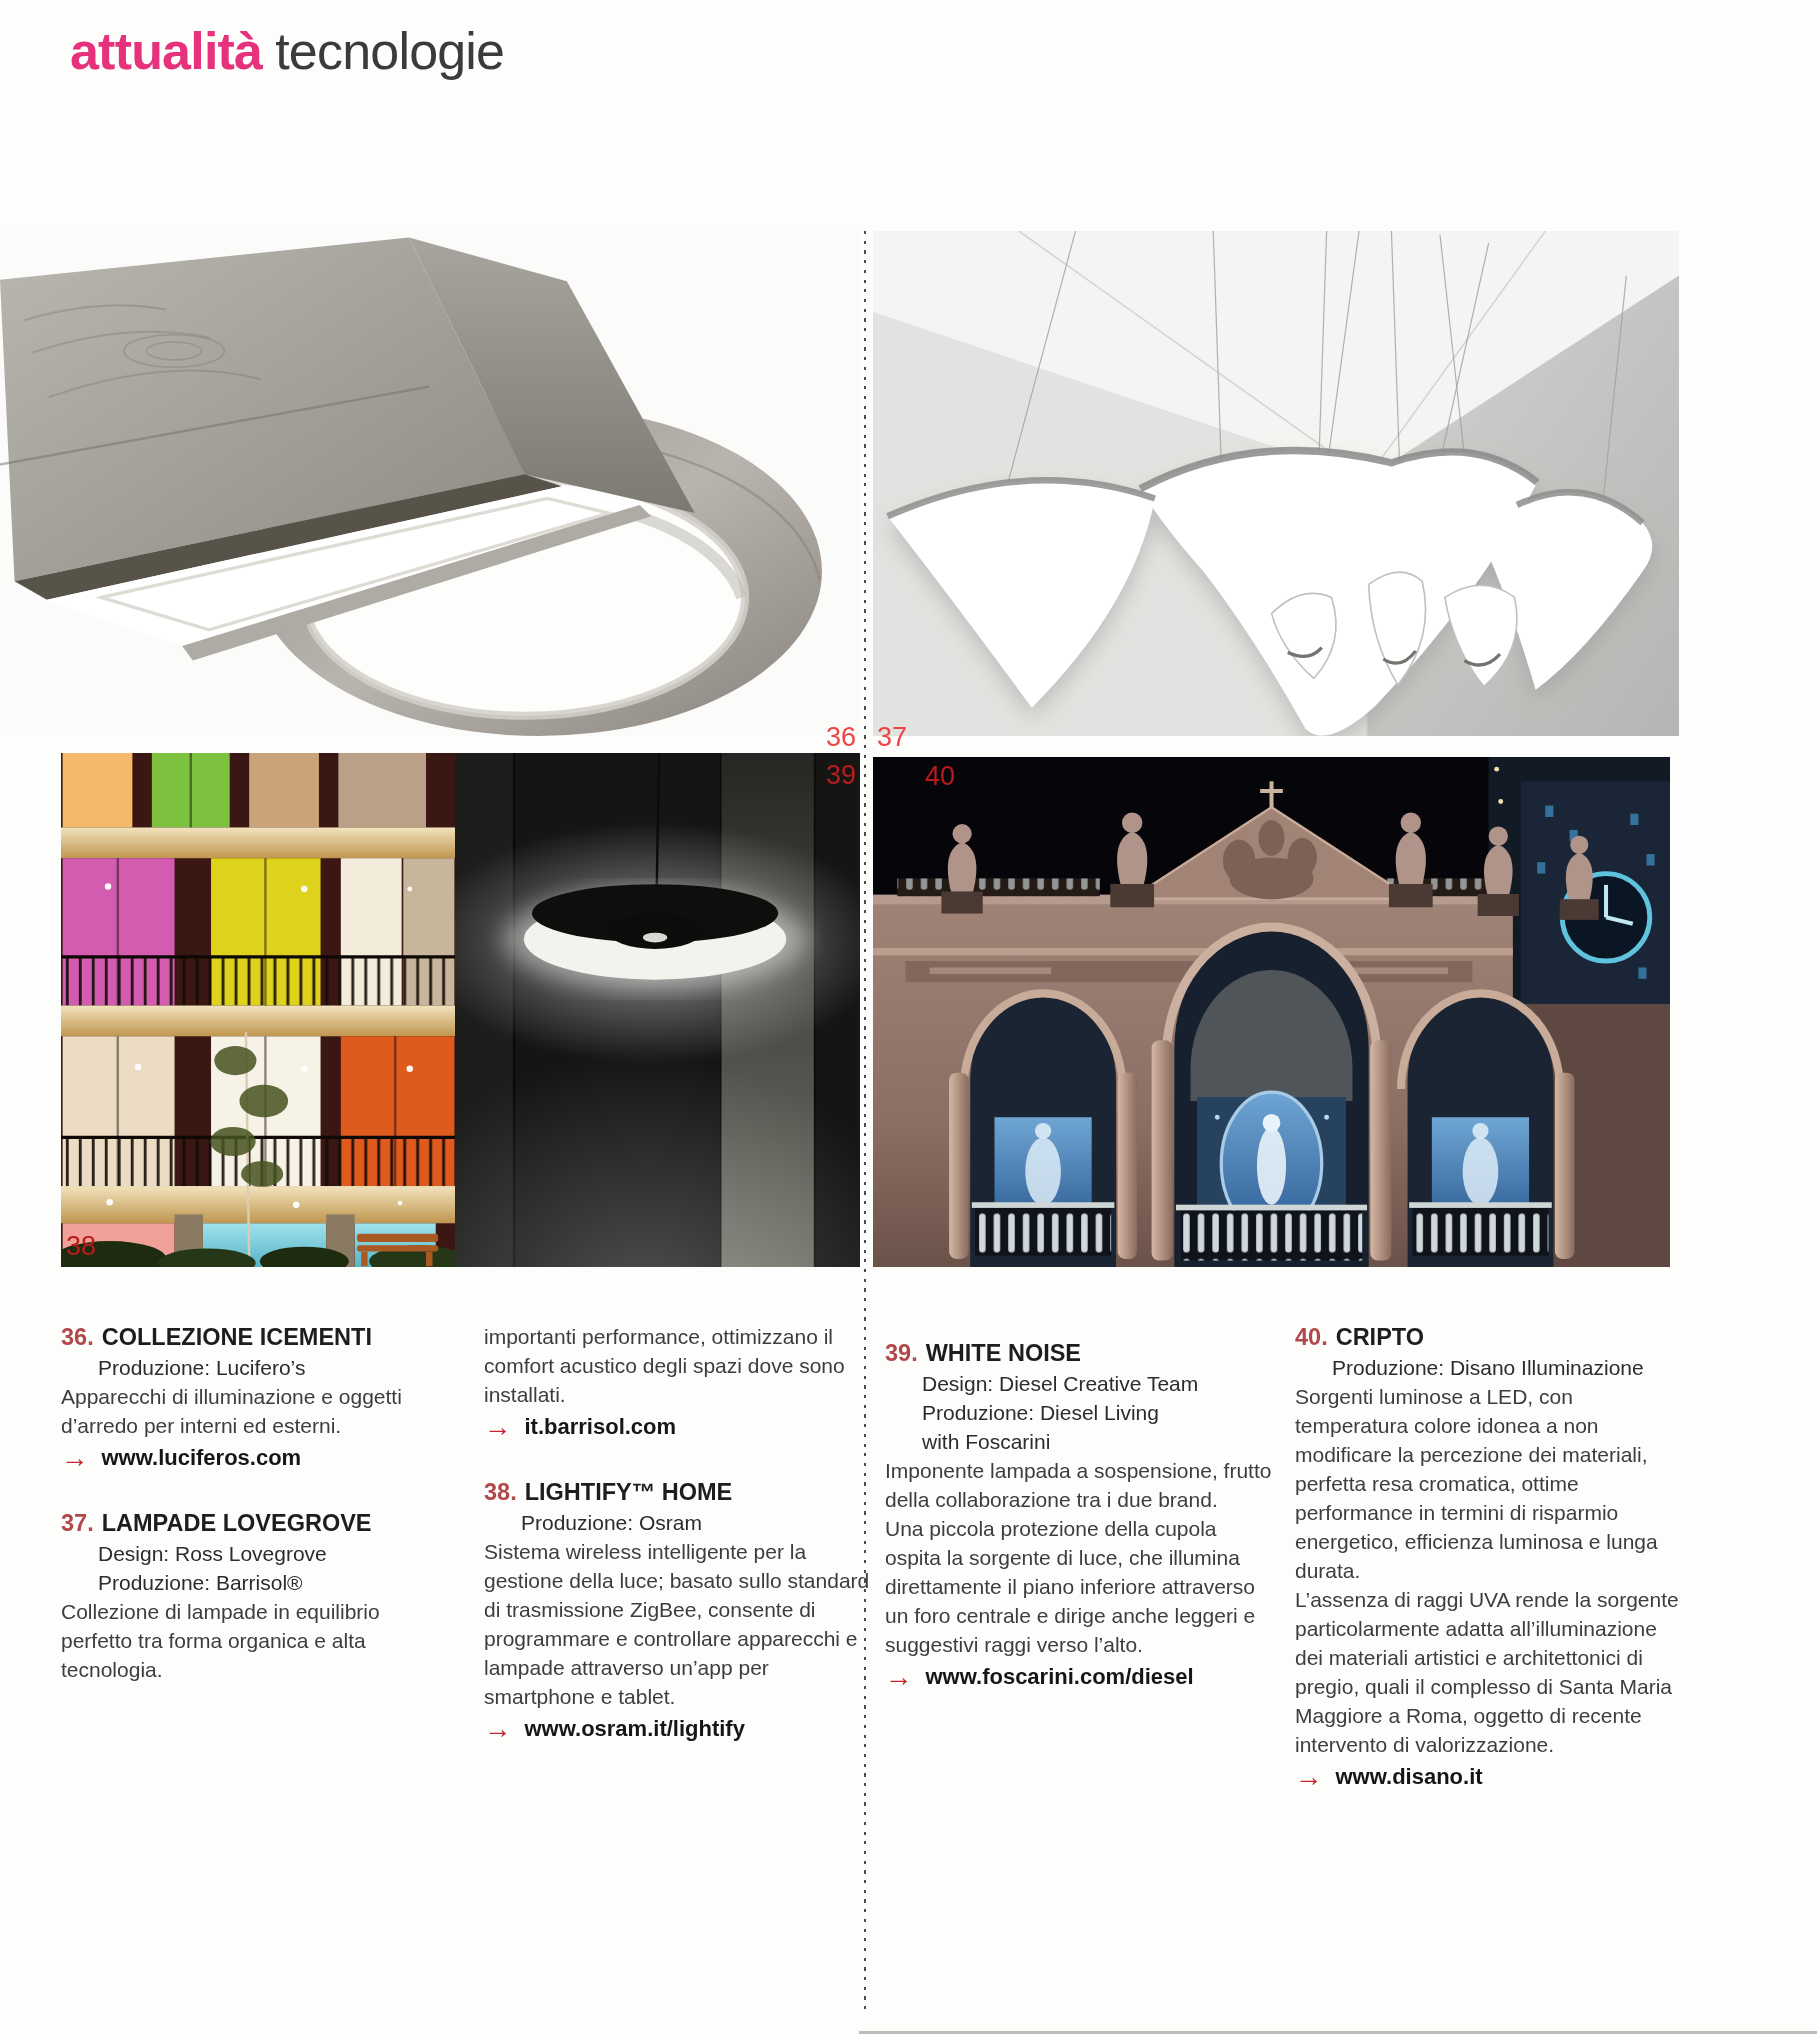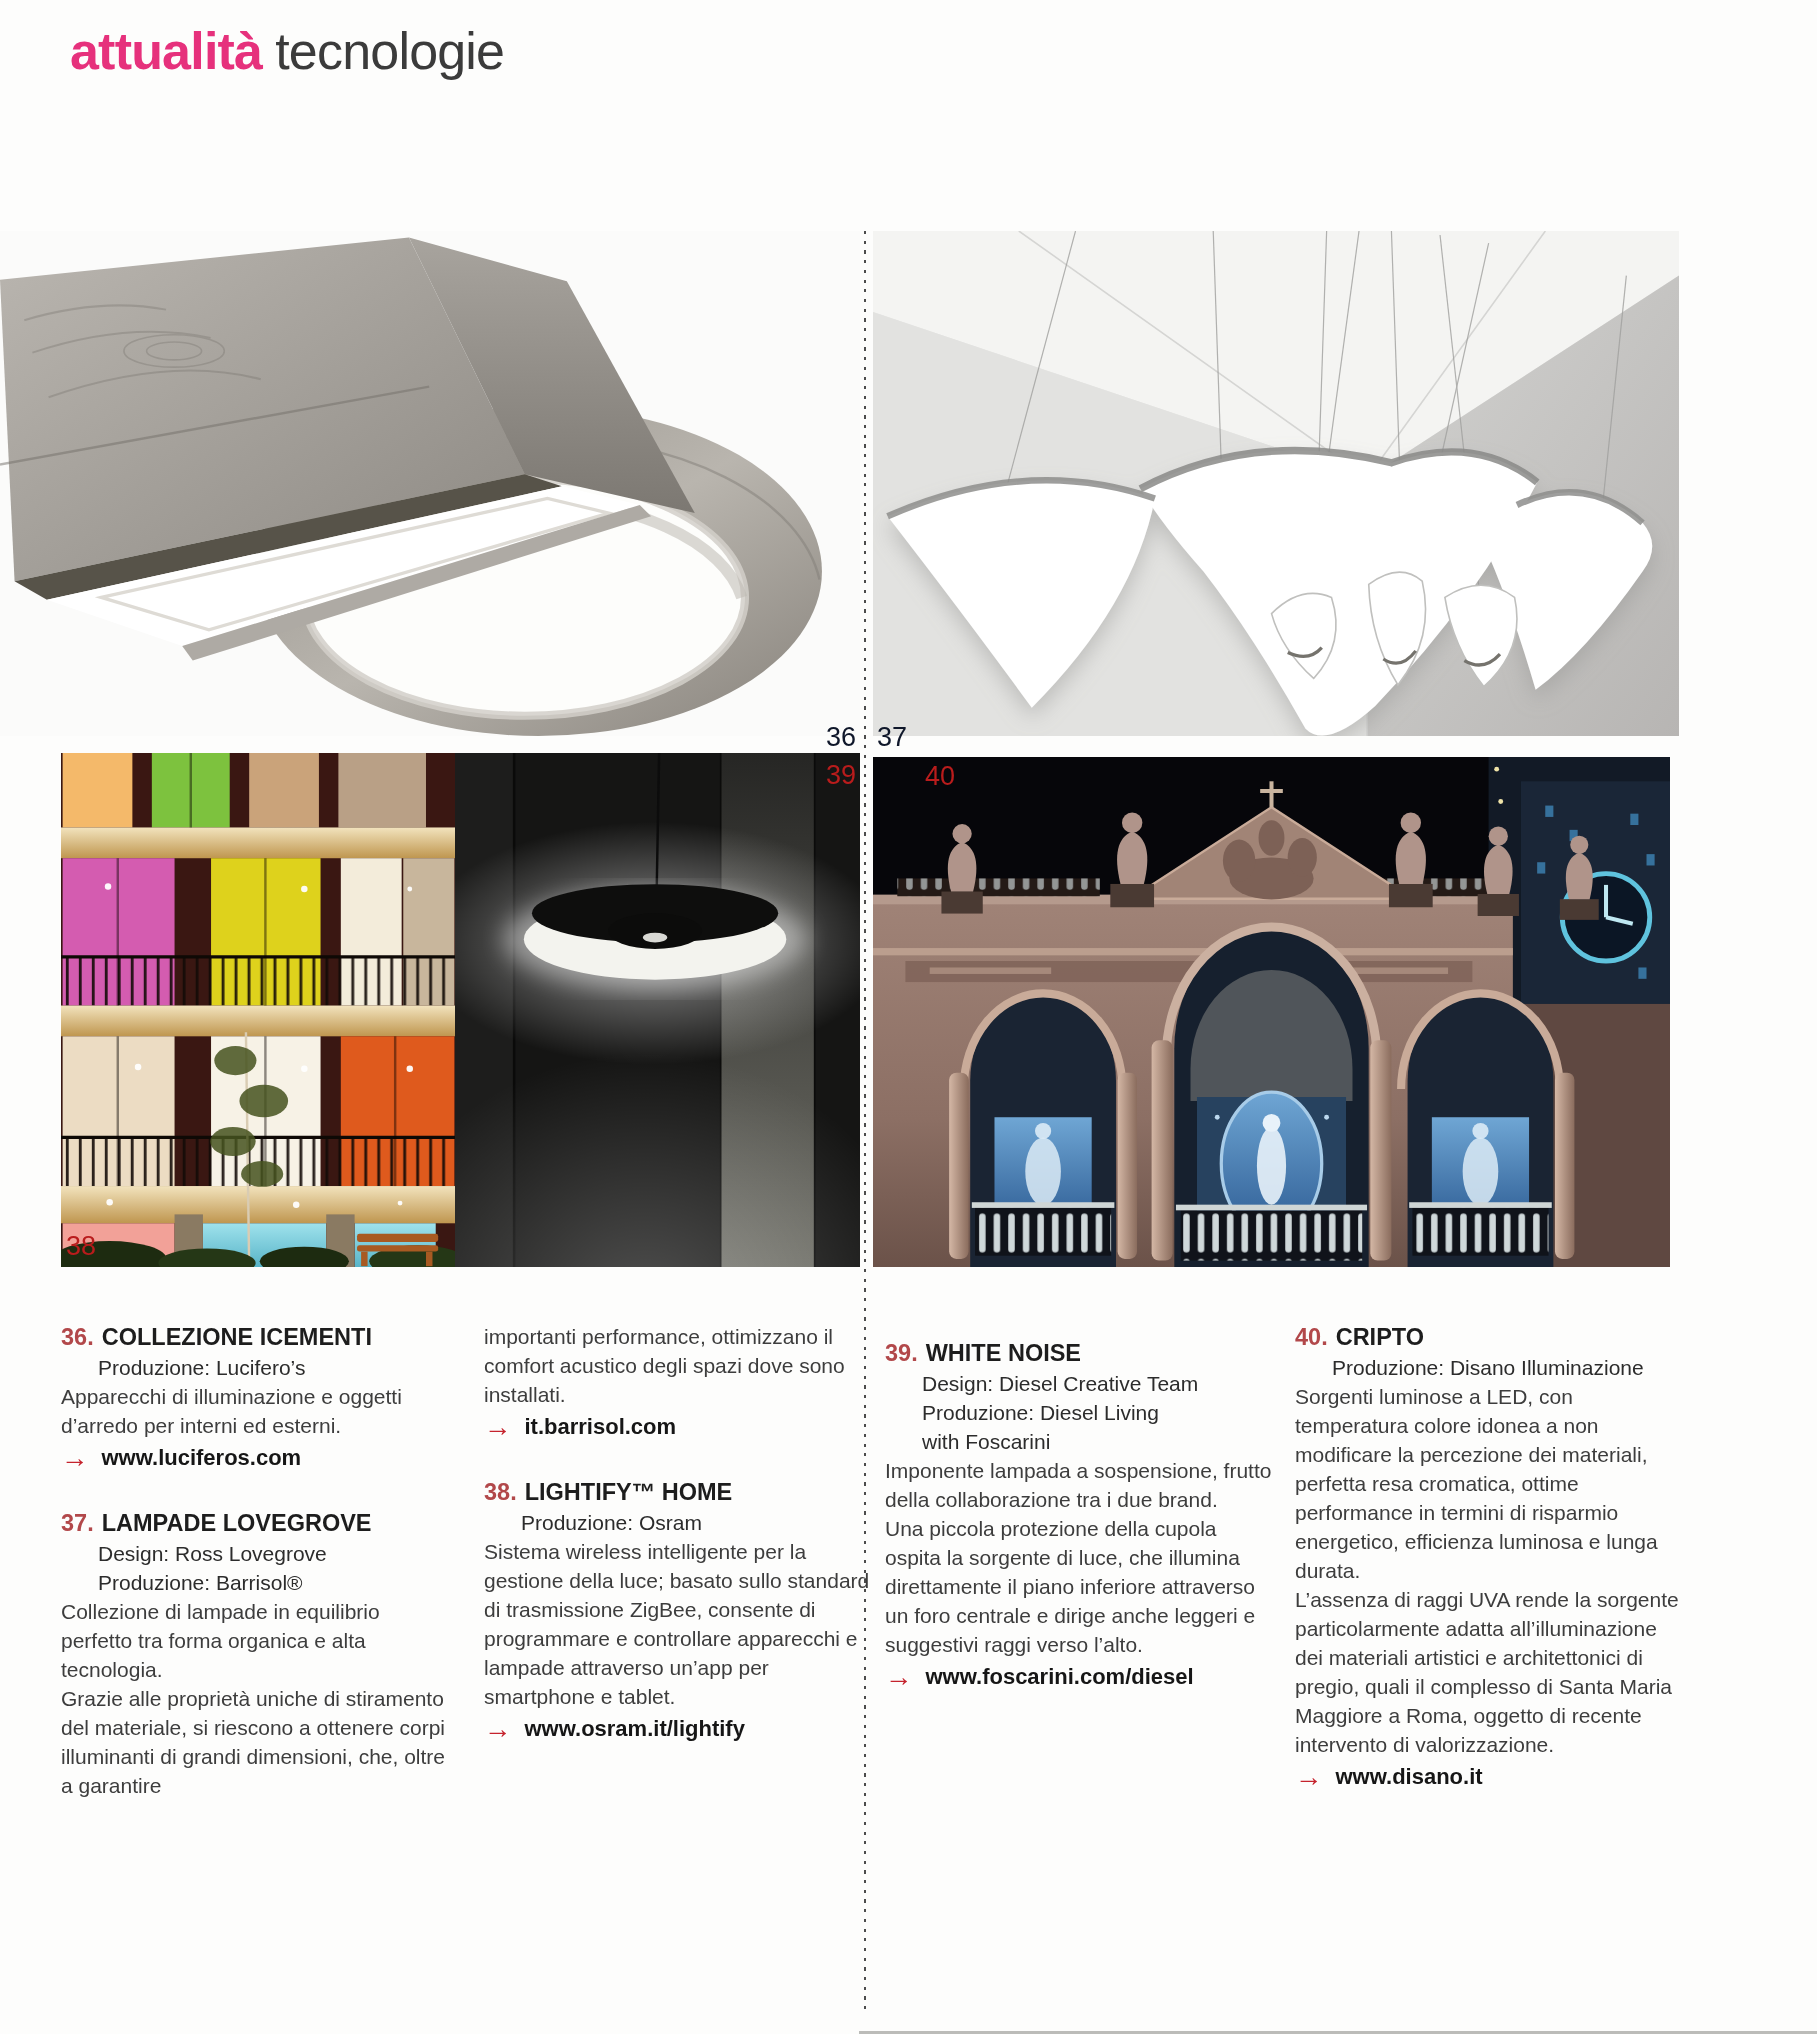--- a/index.html
+++ b/index.html
@@ -20,21 +20,21 @@
   #ph-facade{left:61px;top:753px;width:395px;height:514px;}
   #ph-whitenoise{left:455px;top:753px;width:405px;height:514px;}
   #ph-basilica{left:873px;top:757px;width:797px;height:510px;}
 
   
   .gutter-rule{position:absolute;left:864px;top:231px;width:2.4px;height:1779px;
     background:repeating-linear-gradient(to bottom,#4c4c4c 0 3.2px,transparent 3.2px 9.7px);}
 
   
   .fig-num{position:absolute;font-size:27px;line-height:1;}
-  .fig-num.red{color:#0f172a;}
+  .fig-num.red{color:#ef4444;}
   .fig-num.white{color:#b91c1c;}
   #num36{left:778px;width:78px;text-align:right;top:724px;}
   #num37{left:877px;top:724px;}
   #num39{left:778px;width:78px;text-align:right;top:762px;}
   #num40{left:925px;top:763px;}
   #num38{left:66px;top:1233px;}
 
   
   .col{position:absolute;top:1322px;width:392px;font-size:21px;line-height:29px;color:#3d3d3d;}
   #col1{left:61px;}  #col2{left:484px;}  #col3{left:885px;margin-top:16px;}  #col4{left:1295px;}
@@ -435,21 +435,20 @@
         <span class="link-text">www.luciferos.com</span>
       </div>
     </div>
     <div class="entry">
       <div class="entry-head">
         <span class="head-num">37.</span><span>LAMPADE LOVEGROVE</span>
       </div>
       <div class="credit">Design: Ross Lovegrove</div>
       <div class="credit">Produzione: Barrisol®</div>
       <p class="body-p">Collezione di lampade in equilibrio perfetto tra forma organica e alta tecnologia.</p>
-      <p class="body-p">Grazie alle proprietà uniche di stiramento del materiale, si riescono a ottenere corpi illuminanti di grandi dimensioni, che, oltre a garantire</p>
     </div>
   </div>
 
   <div class="col" id="col2">
     <div class="entry">
       <p class="body-p">importanti performance, ottimizzano il comfort acustico degli spazi dove sono installati.</p>
       <div class="linkrow">
         <span class="arrow">→</span>
         <span class="link-text">it.barrisol.com</span>
       </div>

